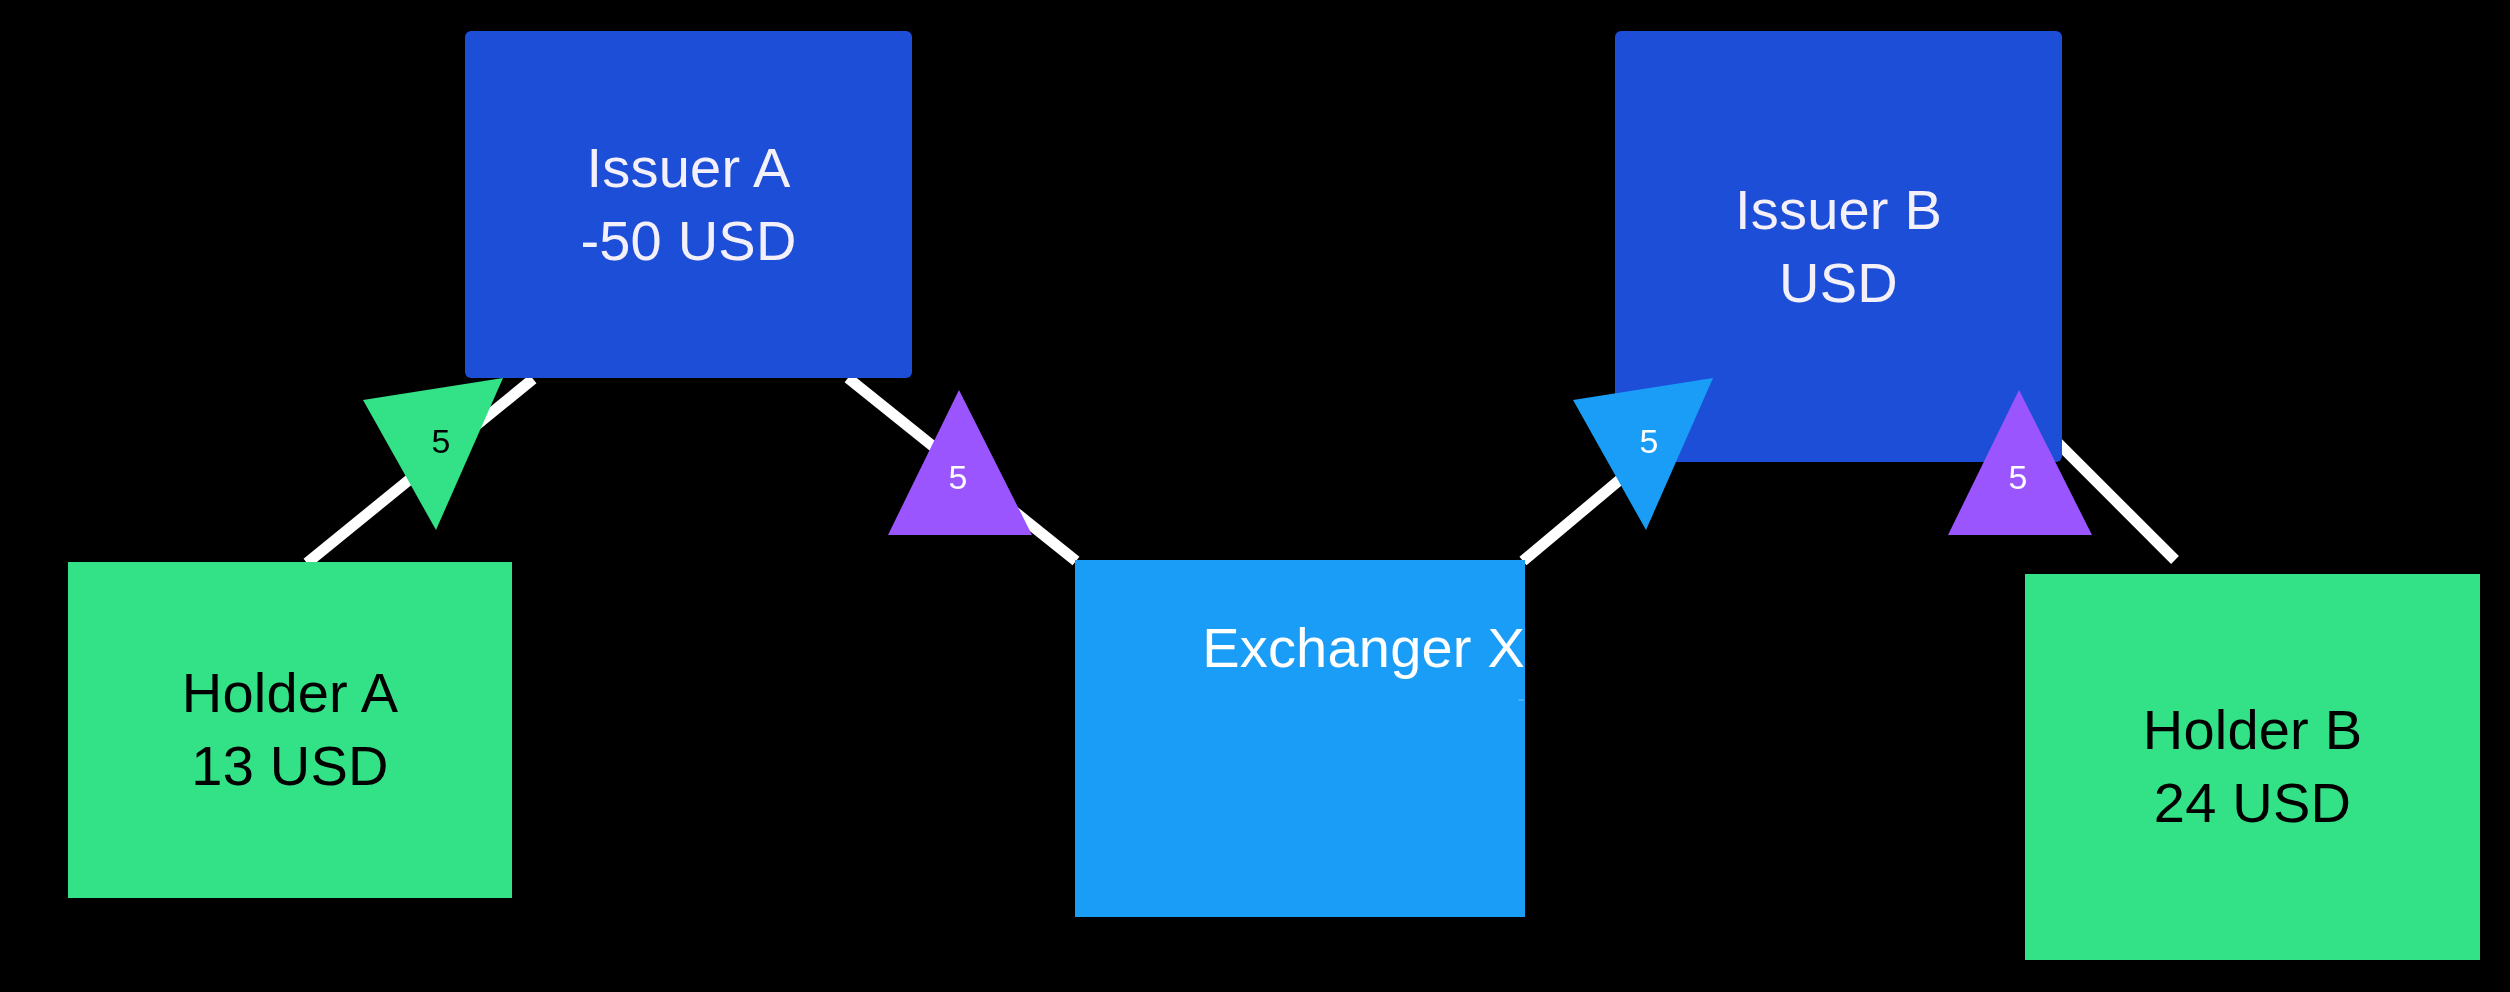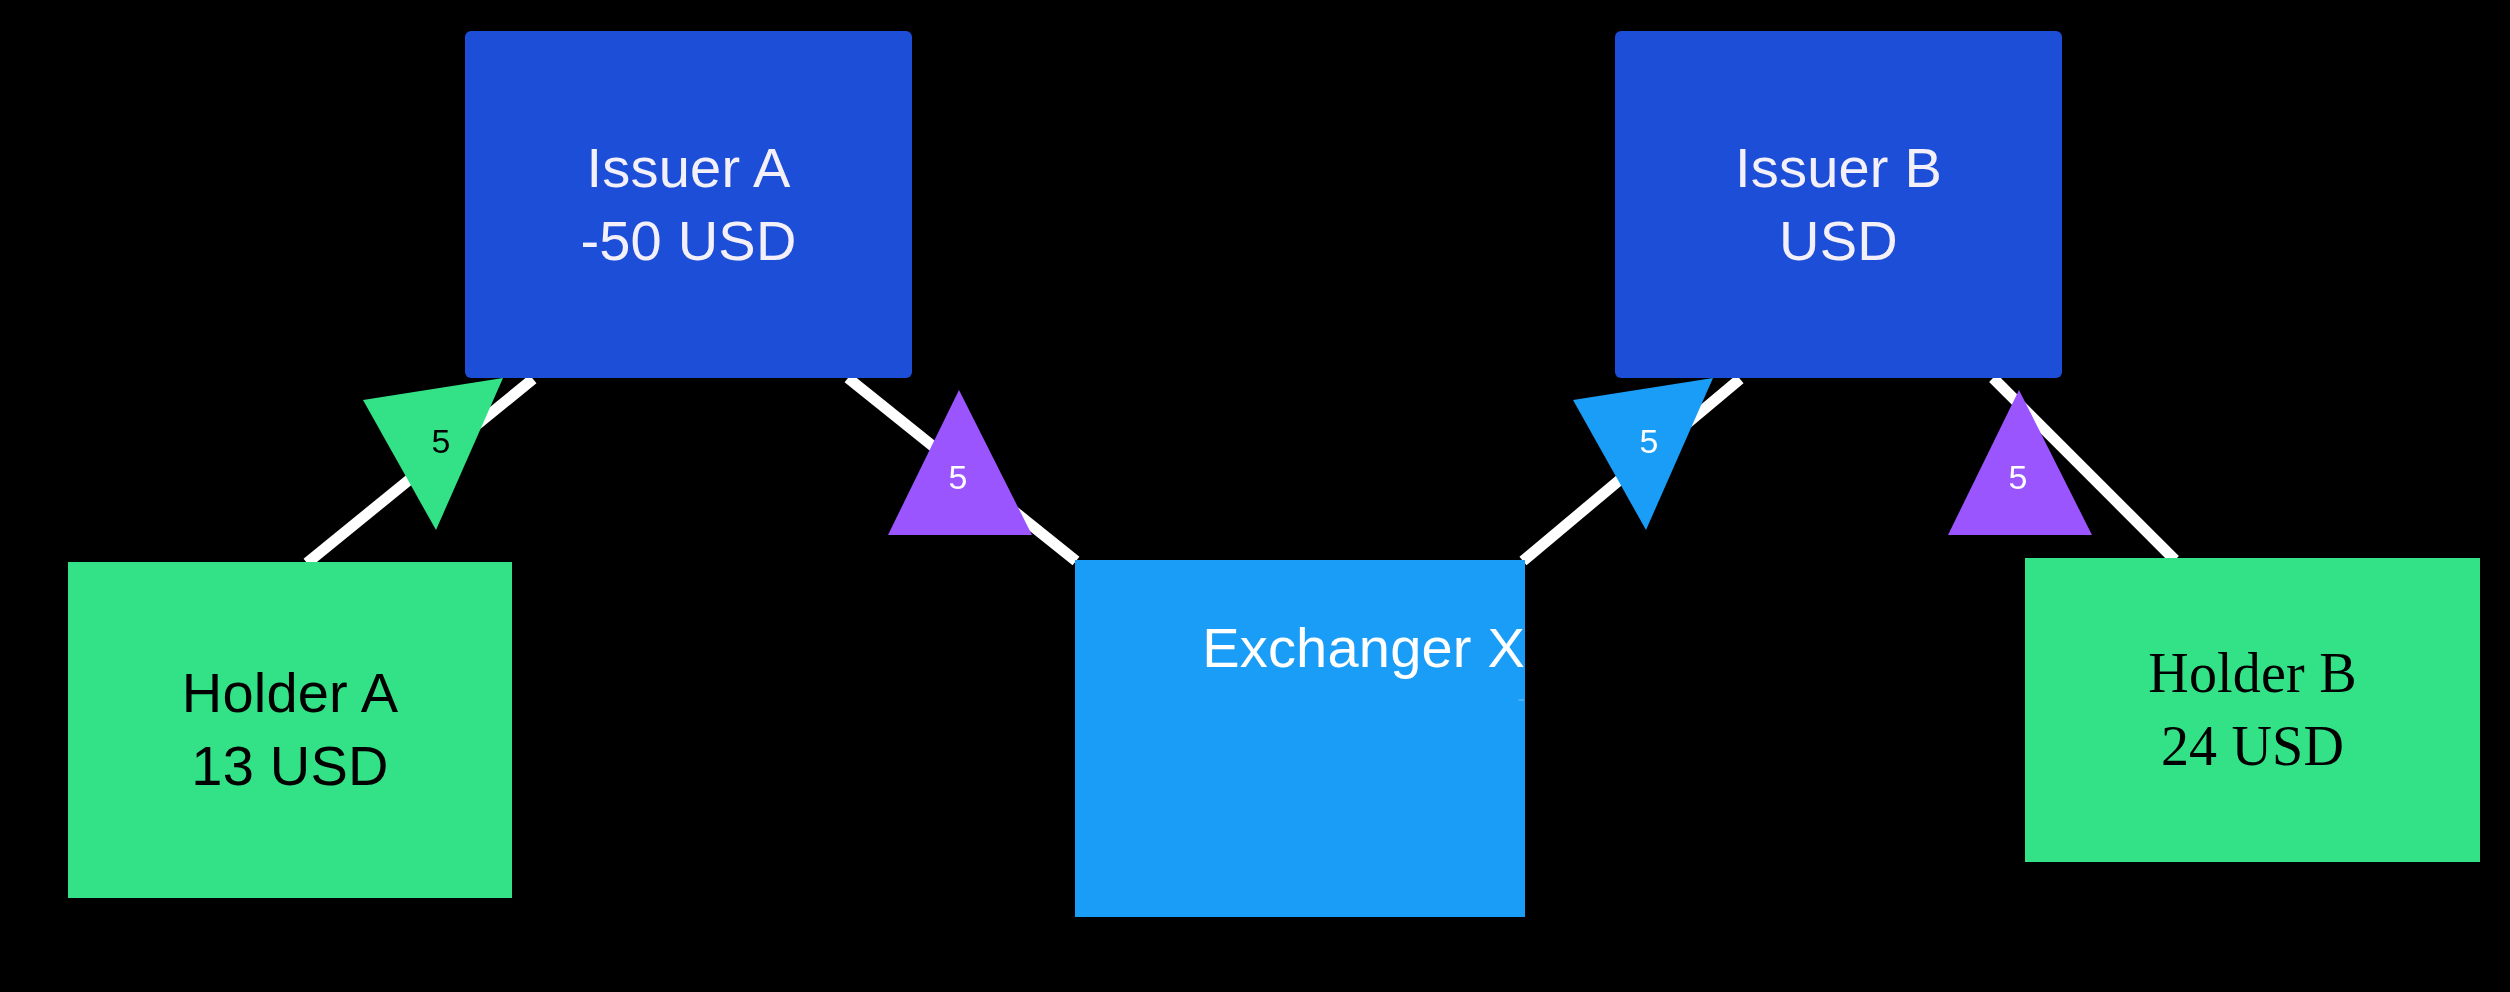--- a/index.html
+++ b/index.html
@@ -65,23 +65,23 @@
     justify-content: flex-start;
     padding-top: 52px;
   }
   .node-exchanger .line2 {
     color: rgba(255,255,255,0.22);
     font-size: 22px;
   }
 
   
   #node-issuer-a   { left: 465px;  top: 31px;  width: 447px; height: 347px; }
-  #node-issuer-b   { left: 1615px; top: 31px;  width: 447px; height: 347px; }
+  #node-issuer-b   { left: 1615px; top: 31px;  width: 447px; height: 431px; }
   #node-holder-a   { left: 68px;   top: 562px; width: 444px; height: 336px; }
-  #node-holder-b   { left: 2025px; top: 558px; width: 455px; height: 304px; font-family: Liberation Serif, serif; }
+  #node-holder-b   { left: 2025px; top: 574px; width: 455px; height: 386px; }
   #node-exchanger-x{ left: 1075px; top: 560px; width: 450px; height: 357px; align-items: flex-end; }
 
   .edge-label {
     position: absolute;
     display: flex;
     align-items: center;
     justify-content: center;
     width: 150px;
     height: 160px;
     font-size: 34px;

